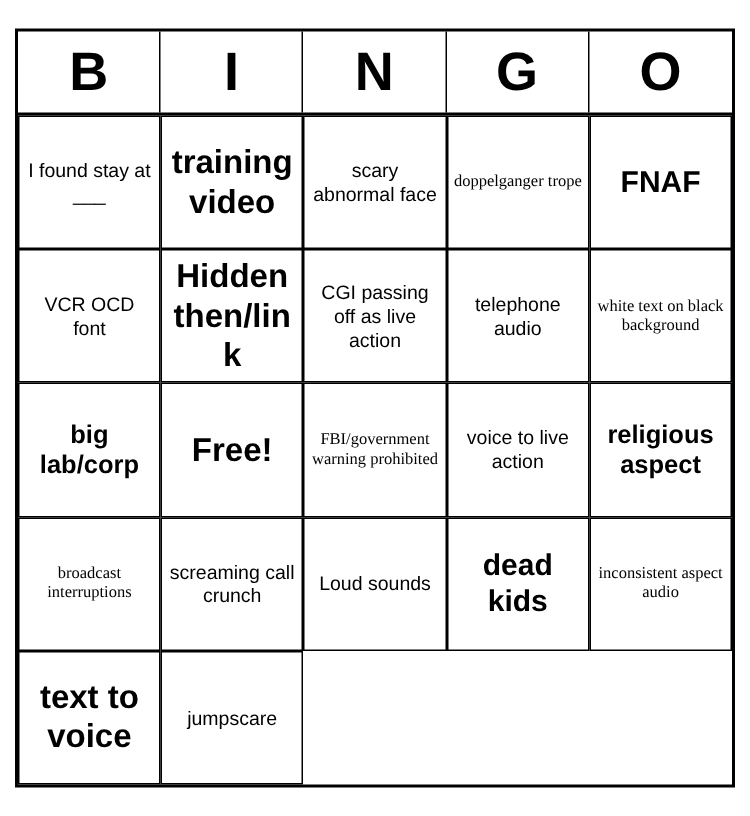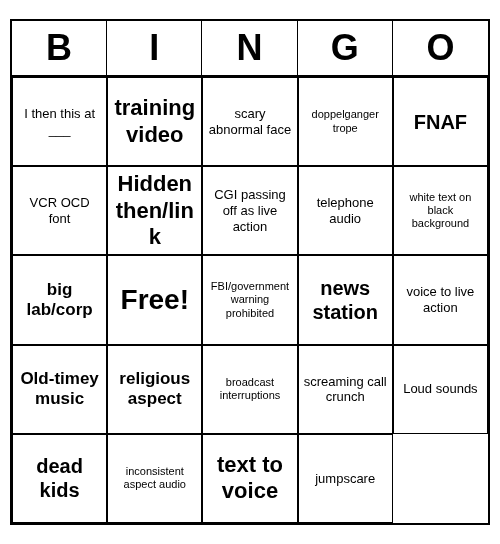--- a/index.html
+++ b/index.html
@@ -42,67 +42,66 @@
       display: flex;
       align-items: center;
       justify-content: center;
       text-align: center;
       padding: 4px;
       font-size: 13px;
       line-height: 1.2;
       word-break: break-word;
     }
     .bingo-cell.free {
-      font-size: 28px;
+      font-size: 22px;
       font-weight: bold;
     }
     .bingo-cell.large-text {
       font-size: 22px;
       font-weight: bold;
     }
     .bingo-cell.xl-text {
       font-size: 20px;
       font-weight: bold;
     }
     .bingo-cell.medium-text {
       font-size: 17px;
       font-weight: bold;
     }
     .bingo-cell.small-text {
       font-size: 11px;
+      font-family: Liberation Serif, serif;
     }
   </style>
 </head>
 <body>
 
 <div class="bingo-card">
   <div class="bingo-header">
   <div class="bingo-header-cell">B</div>
       <div class="bingo-header-cell">I</div>
       <div class="bingo-header-cell">N</div>
       <div class="bingo-header-cell">G</div>
       <div class="bingo-header-cell">O</div>
     </div>
   <div class="bingo-grid">
-  <div class="bingo-cell ">I then this at ___</div>
+  <div class="bingo-cell ">I found stay at ___</div>
       <div class="bingo-cell large-text">training video</div>
       <div class="bingo-cell ">scary abnormal face</div>
       <div class="bingo-cell small-text">doppelganger trope</div>
       <div class="bingo-cell xl-text">FNAF</div>
       <div class="bingo-cell ">VCR OCD font</div>
       <div class="bingo-cell large-text">Hidden then/link</div>
       <div class="bingo-cell ">CGI passing off as live action</div>
       <div class="bingo-cell ">telephone audio</div>
       <div class="bingo-cell small-text">white text on black background</div>
       <div class="bingo-cell medium-text">big lab/corp</div>
       <div class="bingo-cell free">Free!</div>
       <div class="bingo-cell small-text">FBI/government warning prohibited</div>
-      <div class="bingo-cell xl-text">news station</div>
       <div class="bingo-cell ">voice to live action</div>
-      <div class="bingo-cell medium-text">Old-timey music</div>
       <div class="bingo-cell medium-text">religious aspect</div>
       <div class="bingo-cell small-text">broadcast interruptions</div>
       <div class="bingo-cell ">screaming call crunch</div>
       <div class="bingo-cell ">Loud sounds</div>
       <div class="bingo-cell xl-text">dead kids</div>
       <div class="bingo-cell small-text">inconsistent aspect audio</div>
       <div class="bingo-cell large-text">text to voice</div>
       <div class="bingo-cell ">jumpscare</div>
     </div>
 </div>

